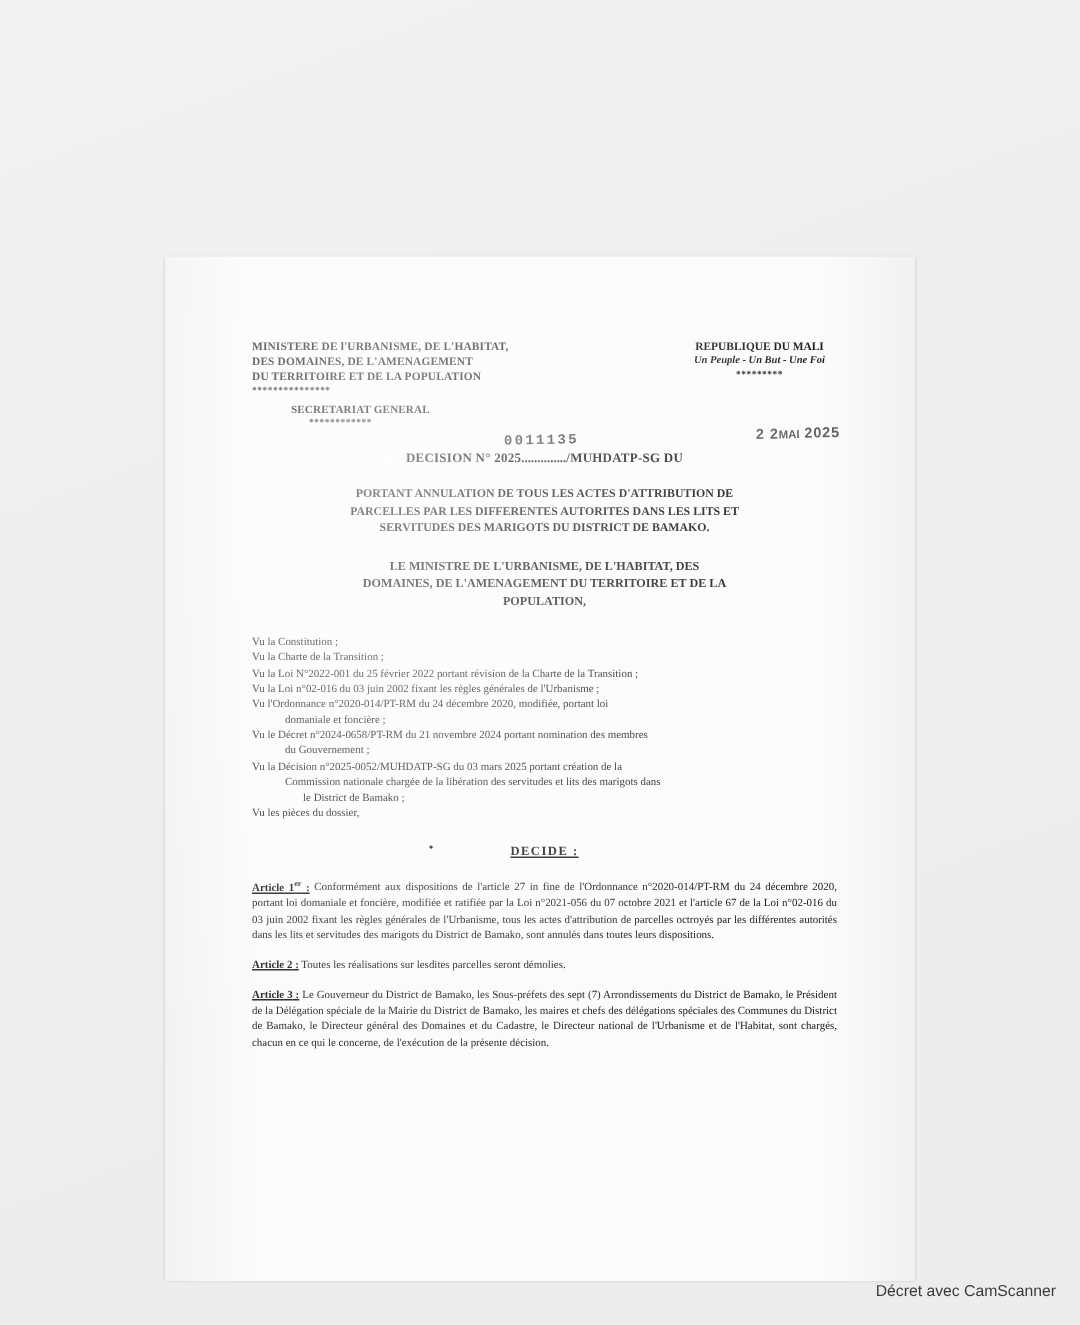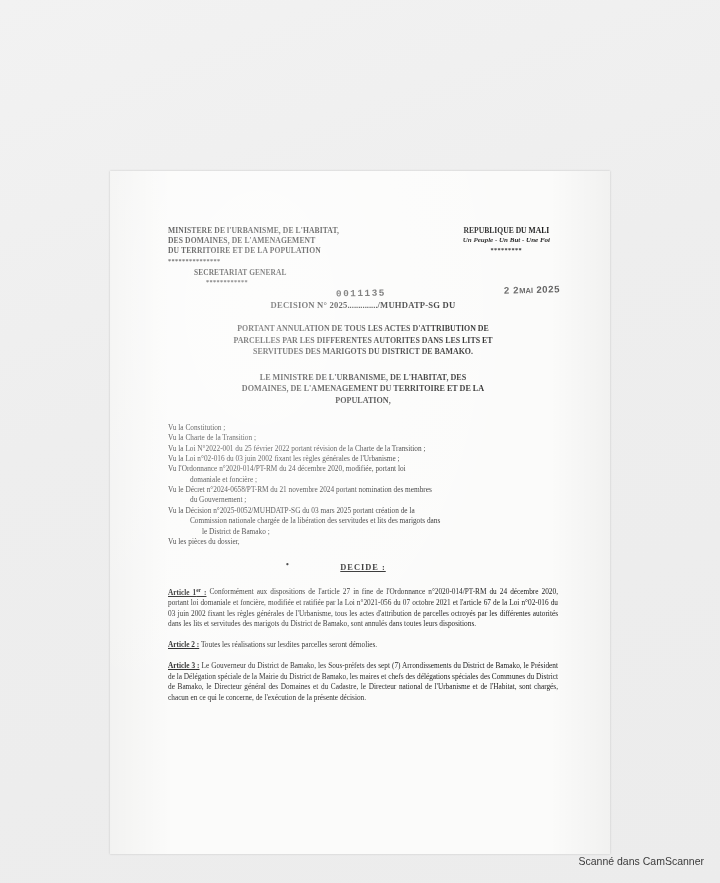--- a/index.html
+++ b/index.html
@@ -268,14 +268,14 @@
           <span class="lbl"><span>Article 2</span><sup></sup><span> :</span></span><span> Toutes les réalisations sur lesdites parcelles seront démolies.</span>
         </div>
         <div class="article">
           <span class="lbl"><span>Article 3</span><sup></sup><span> :</span></span><span> Le Gouverneur du District de Bamako, les Sous-préfets des sept (7) Arrondissements du District de Bamako, le Président de la Délégation spéciale de la Mairie du District de Bamako, les maires et chefs des délégations spéciales des Communes du District de Bamako, le Directeur général des Domaines et du Cadastre, le Directeur national de l'Urbanisme et de l'Habitat, sont chargés, chacun en ce qui le concerne, de l'exécution de la présente décision.</span>
         </div>
       </div>
 
     </div>
   </div>
 
-  <div class="footer-note">Scanné dans CamScanner</div>
+  <div class="footer-note">Décret avec CamScanner</div>
 </div>
 
 </body></html>

